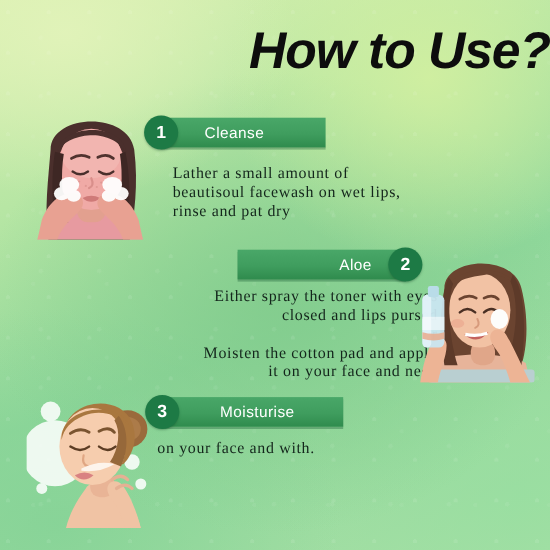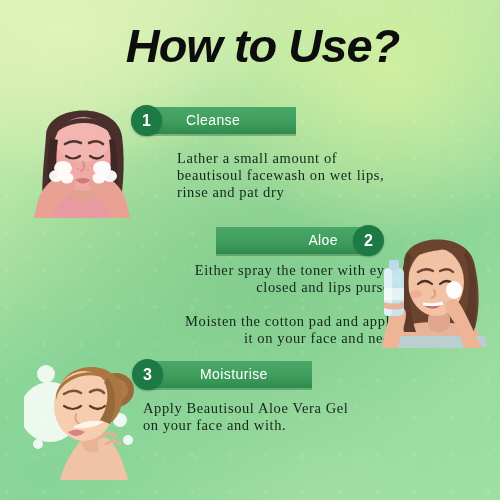--- a/index.html
+++ b/index.html
@@ -19,21 +19,21 @@
   }
   .noise{position:absolute;inset:0;pointer-events:none;
     background-image:
       radial-gradient(circle at 20% 30%, rgba(255,255,255,.18) 0 2px, transparent 2px),
       radial-gradient(circle at 70% 65%, rgba(255,255,255,.12) 0 2px, transparent 2px),
       radial-gradient(circle at 45% 85%, rgba(255,255,255,.10) 0 2px, transparent 2px);
     background-size:37px 37px,53px 53px,67px 67px;opacity:.5;}
 
   
   .title{
-    position:absolute;left:0;right:0;top:22px;text-align:center;
+    position:absolute;left:0;right:0;top:22px;text-align:right;
     font-family:"Liberation Sans",sans-serif;
     font-weight:bold;font-style:italic;font-size:47px;letter-spacing:-1px;
     color:#0d0d0d;line-height:1;padding-left:25px;
   }
 
   
   .bar{position:absolute;height:27px;}
   .bar .strip{
     position:absolute;top:0;height:27px;
     background:linear-gradient(180deg,#49a768 0%,#3f9d5e 55%,#2f8b4d 100%);
@@ -67,21 +67,21 @@
   #bar3 .strip{left:15px;width:165px;}
   #bar3 .badge{left:0;}
   #bar3 .label{left:68px;}
 
   
   .body-txt{
     position:absolute;
     font-family:"Liberation Serif",serif;
     color:#14261c;font-size:14.5px;line-height:17px;letter-spacing:.6px;
   }
-  #txt1{left:157px;top:150px;width:235px;text-align:left;margin-left:20px;}
+  #txt1{left:157px;top:150px;width:235px;text-align:left;}
   #txt2{left:148px;top:262px;width:250px;text-align:right;}
   #txt3{left:143px;top:400px;width:250px;text-align:left;}
 
   
   .illus{position:absolute;overflow:hidden;}
   
   #illus1{left:22px;top:96px;width:118px;height:122px;}
   
   #illus2{left:378px;top:228px;width:118px;height:120px;}
   
@@ -253,16 +253,15 @@
     </svg>
   </div>
 
   <div class="bar" id="bar3">
     <div class="strip"></div>
     <div class="badge">3</div>
     <div class="label">Moisturise</div>
   </div>
 
   <div class="body-txt" id="txt3">
-    <div>Apply Beautisoul Aloe Vera Gel</div>
     <div>on your face and with.</div>
   </div>
 </div>
 
 </body></html>

